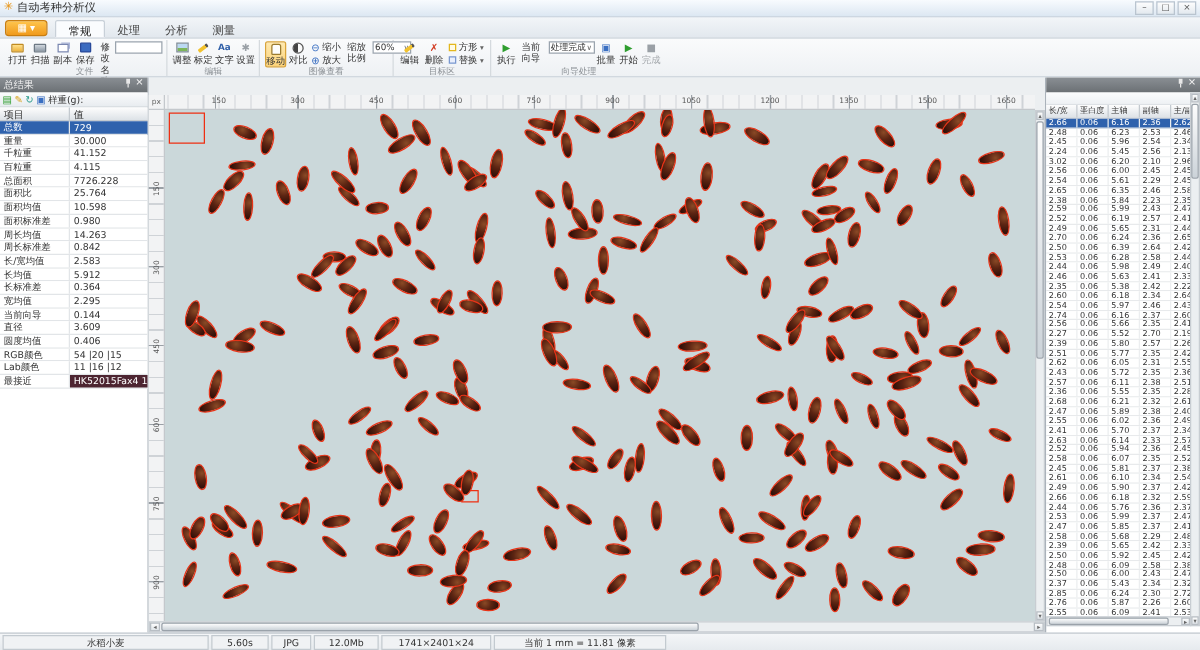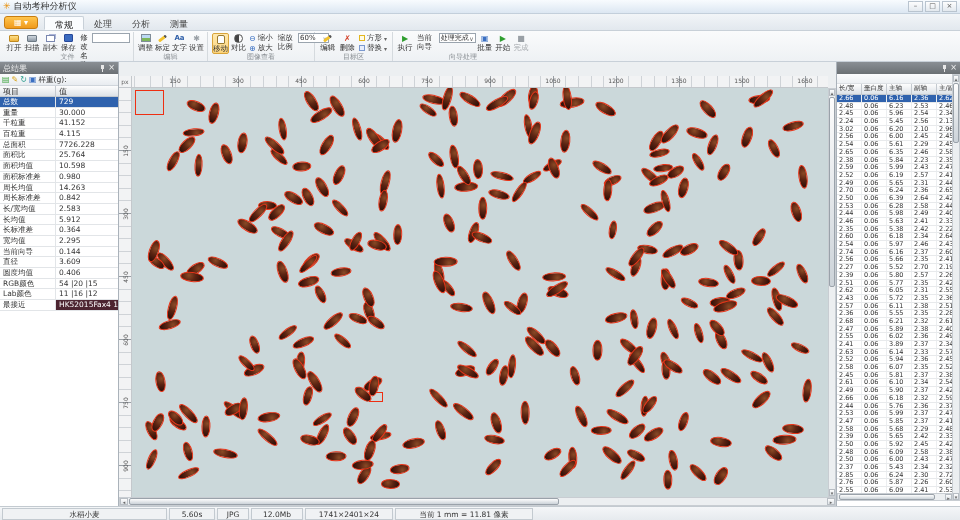--- a/index.html
+++ b/index.html
@@ -59,41 +59,41 @@
   .ic-square { width:8px; height:8px; border:2px solid #e3b71f; background:#fffbe6; }
   .ic-square-b { width:8px; height:8px; border:2px solid #7a98cf; background:#e8eefb; }
   .ic-hand { width:8px; height:9px; background:#fdfdfd; border:1px solid #9b7b30; border-radius:2px 2px 1px 1px; }
   .ic-contrast { width:9px; height:9px; border-radius:50%; border:1px solid #555; background:linear-gradient(90deg,#444 50%,#fafafa 50%); }
   .glyph { font-size:8px; line-height:9px; }
   .g-green { color:#2f9e2f; } .g-blue { color:#3a6fc2; } .g-gray { color:#9aa0a6; }
   .g-red { color:#d23c23; } .g-text { color:#2f5fa8; font-size:7px; font-weight:bold; }
 
   
   .panel-title { height:12px; background:linear-gradient(#8a8f94,#6b7074); color:#f2f2f2;
-    display:flex; align-items:center; padding:0 3px; font-size:8px; }
+    display:flex; align-items:flex-start; padding:0 3px; font-size:8px; }
   .pt-tools { margin-left:auto; display:flex; gap:3px; align-items:center; }
   .pin { width:5px; height:7px; position:relative; }
   .pin::before { content:""; position:absolute; left:1px; top:0; width:3px; height:4px; background:#e8e8e8; }
   .pin::after { content:""; position:absolute; left:2px; top:4px; width:1px; height:3px; background:#e8e8e8; }
   .pclose { color:#f0f0f0; font-size:8px; line-height:8px; }
 
   
   .left-panel { position:absolute; left:0; top:62px; width:119px; height:444px;
     background:#fff; border-right:1px solid #aab2ba; }
   .lp-toolbar { height:12px; background:linear-gradient(#fbfcfd,#e8ecf0); border-bottom:1px solid #d0d6dc;
     display:flex; align-items:center; gap:2px; padding:0 2px; font-size:7.5px; }
   .lp-toolbar .tbi { font-size:8px; line-height:10px; }
   .ltable-head { display:flex; height:11px; background:linear-gradient(#fdfdfd,#dde2e7);
     border-bottom:1px solid #c3c9cf; font-size:8px; }
   .lth1 { width:56px; border-right:1px solid #c3c9cf; padding-left:3px; }
   .lth2 { flex:1; padding-left:3px; }
   .lrow { display:flex; height:10.7px; border-bottom:1px solid #e2e5e8; font-size:7.5px; background:#fff; }
   .lrow .lc1 { width:56px; border-right:1px solid #e2e5e8; padding-left:3px; overflow:hidden; white-space:nowrap; }
   .lrow .lc2 { flex:1; padding-left:3px; overflow:hidden; white-space:nowrap; }
-  .lrow.sel { background:#2f62ad; color:#fff; }
+  .lrow.sel { background:#2f62ad; color:#fff;align-items:flex-end; }
   .lc2.dark { background:#4d2531; color:#fff; }
 
   
   .viewer { position:absolute; left:119px; top:62px; width:717px; height:444px; background:#ecef f1; background:#eceff1; }
   .vtabbar { position:absolute; left:0; top:0; width:717px; height:14px;
     background:linear-gradient(#f4f6f8,#e4e9ed); border-bottom:1px solid #c8d0d8; }
   .vtab { position:absolute; left:8px; top:1px; height:13px; padding:1px 6px 0;
     background:#fbfcfd; border:1px solid #c0c8d0; border-bottom:none; border-radius:2px 2px 0 0;
     font-size:7.5px; color:#333; white-space:nowrap; }
   .ruler-corner { position:absolute; left:0; top:14px; width:13px; height:12px; background:#f2f3f4;
@@ -959,21 +959,21 @@
         <div class="rrow">
           <div>2.55</div>
           <div>0.06</div>
           <div>6.02</div>
           <div>2.36</div>
           <div>2.49</div>
         </div>
         <div class="rrow">
           <div>2.41</div>
           <div>0.06</div>
-          <div>3.89</div>
+          <div>5.70</div>
           <div>2.37</div>
           <div>2.34</div>
         </div>
         <div class="rrow">
           <div>2.63</div>
           <div>0.06</div>
           <div>6.14</div>
           <div>2.33</div>
           <div>2.57</div>
         </div>

